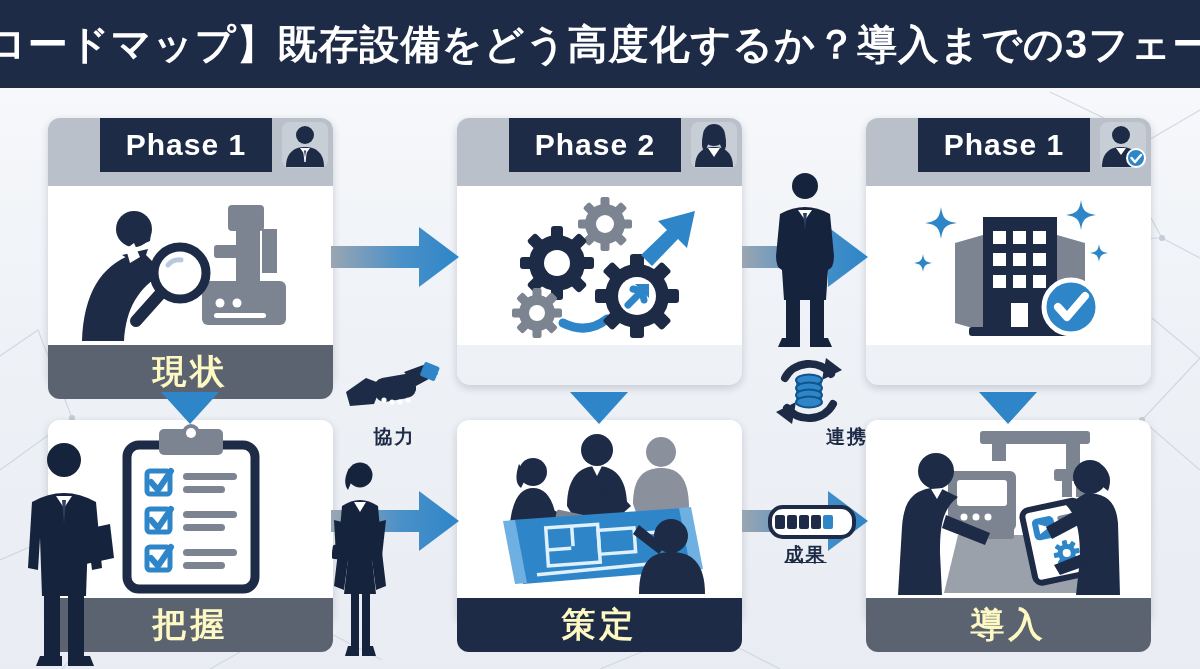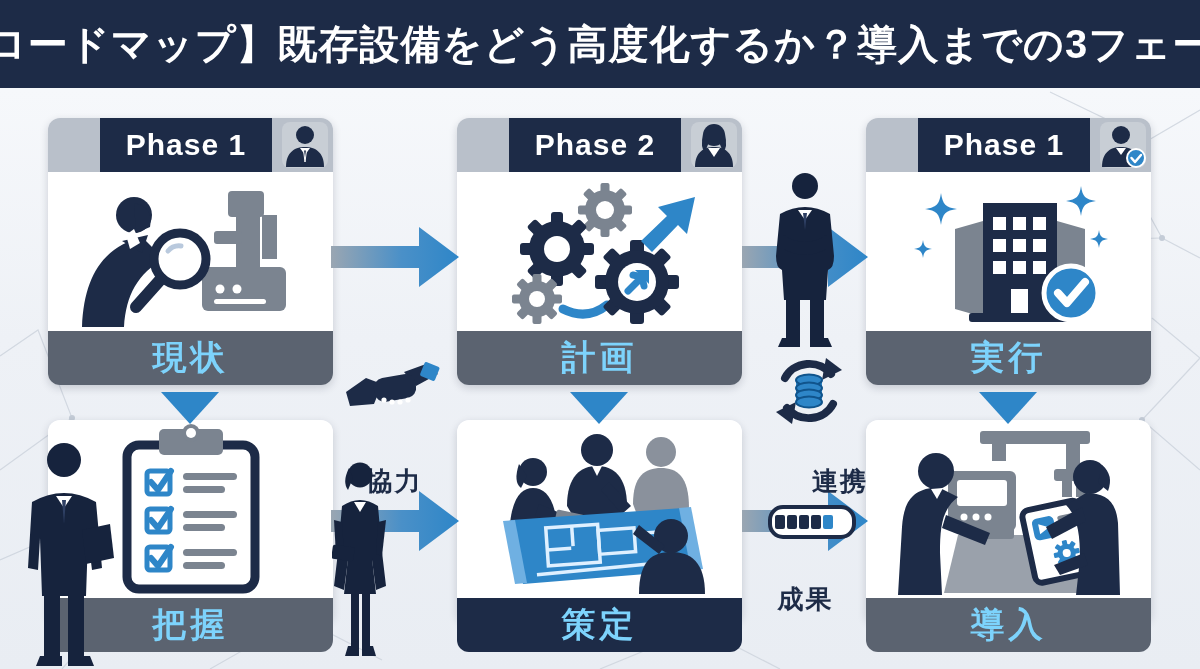--- a/index.html
+++ b/index.html
@@ -11,44 +11,44 @@
   .title-bar{
     position:absolute;left:0;top:0;width:1200px;height:88px;background:#1d2b47;
     display:flex;align-items:center;justify-content:center;
   }
   .title-text{color:#ffffff;font-size:40px;font-weight:800;letter-spacing:1px;white-space:nowrap;}
   .mesh{position:absolute;left:0;top:0;z-index:1;}
   .box{position:absolute;width:285px;border-radius:12px;box-shadow:0 3px 8px rgba(20,30,50,.18);z-index:10;}
   .top-box{top:118px;height:267px;}
   .bottom-box{top:420px;height:203px;font-family:Liberation Mono, monospace;}
   .col1{left:48px;}.col2{left:457px;border-radius:13px;}.col3{left:866px;}
-  .phase-header{position:relative;height:54px;background:#b9c0ca;border-radius:12px 12px 0 0;}
+  .phase-header{position:relative;height:68px;background:#b9c0ca;border-radius:12px 12px 0 0;}
   .phase-pill{
     position:absolute;left:52px;top:0;width:172px;height:54px;background:#1d2b47;
     display:flex;align-items:center;justify-content:center;
     color:#fff;font-size:30px;font-weight:800;letter-spacing:1px;
   }
   .avatar{position:absolute;right:5px;top:4px;width:46px;height:46px;background:rgba(255,255,255,.22);border-radius:8px;}
   .content{background:#ffffff;display:flex;align-items:center;justify-content:center;overflow:hidden;}
   .top-box .content{height:159px;}
   .bottom-box .content{height:178px;border-radius:12px 12px 0 0;}
   .label-bar{
     height:54px;display:flex;align-items:center;justify-content:center;
-    border-radius:0 0 12px 12px;color:#7dd3fc;font-size:34px;font-weight:800;letter-spacing:4px;
+    border-radius:0 0 12px 12px;color:#fef9c3;font-size:34px;font-weight:800;letter-spacing:4px;
   }
   .bar-gray{background:#5b6370;}
   .bar-navy{background:#1d2b47;}
   .harrow{position:absolute;z-index:12;}
   .down-tri{
     position:absolute;width:0;height:0;z-index:15;
     border-left:29px solid transparent;border-right:29px solid transparent;border-top:32px solid #2e86c8;
   }
   .conn-label{
-    position:absolute;z-index:14;color:#1d2b47;font-size:26px;font-weight:800;
-    width:125px;text-align:center;letter-spacing:2px;margin-top:40px;
+    position:absolute;z-index:14;color:#1d2b47;font-size:19px;font-weight:800;
+    width:125px;text-align:center;letter-spacing:2px;
   }
   .conn-icon{position:absolute;z-index:14;}
   .silhouette{position:absolute;z-index:30;}
   .progress-pill{
     position:absolute;z-index:16;width:74px;height:26px;background:#fff;border:4px solid #1d2b47;
     border-radius:15px;display:flex;align-items:center;gap:2px;padding:0 3px;box-sizing:content-box;
   }
   .seg{width:10px;height:14px;border-radius:2px;}
   .seg-navy{background:#1d2b47;}
   .seg-blue{background:#2e86c8;}
@@ -190,21 +190,20 @@
             <circle r="32"></circle>
           </g>
           <circle r="19" fill="#fff"></circle>
           <path d="M-9,9 L5,-5 M5,-5 L-4,-7 M5,-5 L7,4" stroke="#2e86c8" stroke-width="7" fill="none" stroke-linecap="round" stroke-linejoin="round"></path>
           <path d="M-2,-12 L12,-12 L12,2 Z" fill="#2e86c8" transform="rotate(0)"></path>
         </g>
 
         <path d="M146,64 L172,39 L163,30 L200,20 L192,57 L183,48 L157,75 Z" fill="#2e86c8"></path>
       </svg>
     </div>
-    <div class="label-bar bar-gray">計画</div>
   </div>
 
   <div class="box top-box col3">
     <div class="phase-header">
       <div class="phase-pill">Phase 1</div>
       <div class="avatar">
         <svg width="46" height="46" viewBox="0 0 46 46">
           <g fill="#1d2b47">
             <circle cx="21" cy="13" r="9"></circle>
             <path d="M2,45 C2,30 11,25 21,25 C31,25 40,30 40,45 Z"></path>
@@ -241,21 +240,20 @@
           <path transform="translate(42,32)" d="M0,-16 C1.7,-4.5 4.5,-1.7 16,0 C4.5,1.7 1.7,4.5 0,16 C-1.7,4.5 -4.5,1.7 -16,0 C-4.5,-1.7 -1.7,-4.5 0,-16 Z"></path>
           <path transform="translate(24,72)" d="M0,-9 C1,-2.6 2.6,-1 9,0 C2.6,1 1,2.6 0,9 C-1,2.6 -2.6,1 -9,0 C-2.6,-1 -1,-2.6 0,-9 Z"></path>
           <path transform="translate(182,24)" d="M0,-15 C1.6,-4.3 4.3,-1.6 15,0 C4.3,1.6 1.6,4.3 0,15 C-1.6,4.3 -4.3,1.6 -15,0 C-4.3,-1.6 -1.6,-4.3 0,-15 Z"></path>
           <path transform="translate(200,62)" d="M0,-9 C1,-2.6 2.6,-1 9,0 C2.6,1 1,2.6 0,9 C-1,2.6 -2.6,1 -9,0 C-2.6,-1 -1,-2.6 0,-9 Z"></path>
         </g>
 
         <circle cx="172" cy="116" r="27" fill="#2e86c8" stroke="#fff" stroke-width="5"></circle>
         <path d="M159,116 L168,126 L186,105" stroke="#fff" stroke-width="8" fill="none" stroke-linecap="round" stroke-linejoin="round"></path>
       </svg>
     </div>
-    <div class="label-bar bar-gray">実行</div>
   </div>
 
   <div class="box bottom-box col1">
     <div class="content">
       <svg width="180" height="172" viewBox="0 0 180 172">
         <rect x="26" y="22" width="128" height="144" rx="12" fill="#fff" stroke="#1d2b47" stroke-width="9"></rect>
         <rect x="58" y="6" width="64" height="26" rx="5" fill="#7b8490"></rect>
         <circle cx="90" cy="10" r="9" fill="#7b8490" stroke="#fff" stroke-width="0"></circle>
         <circle cx="90" cy="10" r="5" fill="#fff"></circle>
         <g>
@@ -461,21 +459,21 @@
   </svg>
   <div class="conn-label" style="left:743px;top:424px;text-align:right;">連携</div>
 
   <div class="progress-pill" style="left:768px;top:505px;">
     <span class="seg seg-navy"></span>
       <span class="seg seg-navy"></span>
       <span class="seg seg-navy"></span>
       <span class="seg seg-navy"></span>
       <span class="seg seg-blue"></span>
   </div>
-  <div class="conn-label" style="left:743px;top:542px;">成果</div>
+  <div class="conn-label" style="left:743px;top:542px;text-decoration:underline;">成果</div>
 
   <svg class="silhouette" style="left:12px;top:438px;" width="106" height="231" viewBox="0 0 106 231">
     <g fill="#16233d">
       <circle cx="52" cy="22" r="17"></circle>
       <path d="M20,64 Q52,46 84,64 L90,130 L80,132 L76,100 L74,158 L30,158 L28,100 L26,132 L16,130 Z"></path>
       <path d="M70,92 L98,86 L102,120 L74,126 Z"></path>
       <rect x="32" y="156" width="16" height="64"></rect>
       <rect x="56" y="156" width="16" height="64"></rect>
       <path d="M28,218 L50,218 L50,228 L24,228 Z"></path>
       <path d="M56,218 L78,218 L82,228 L56,228 Z"></path>

